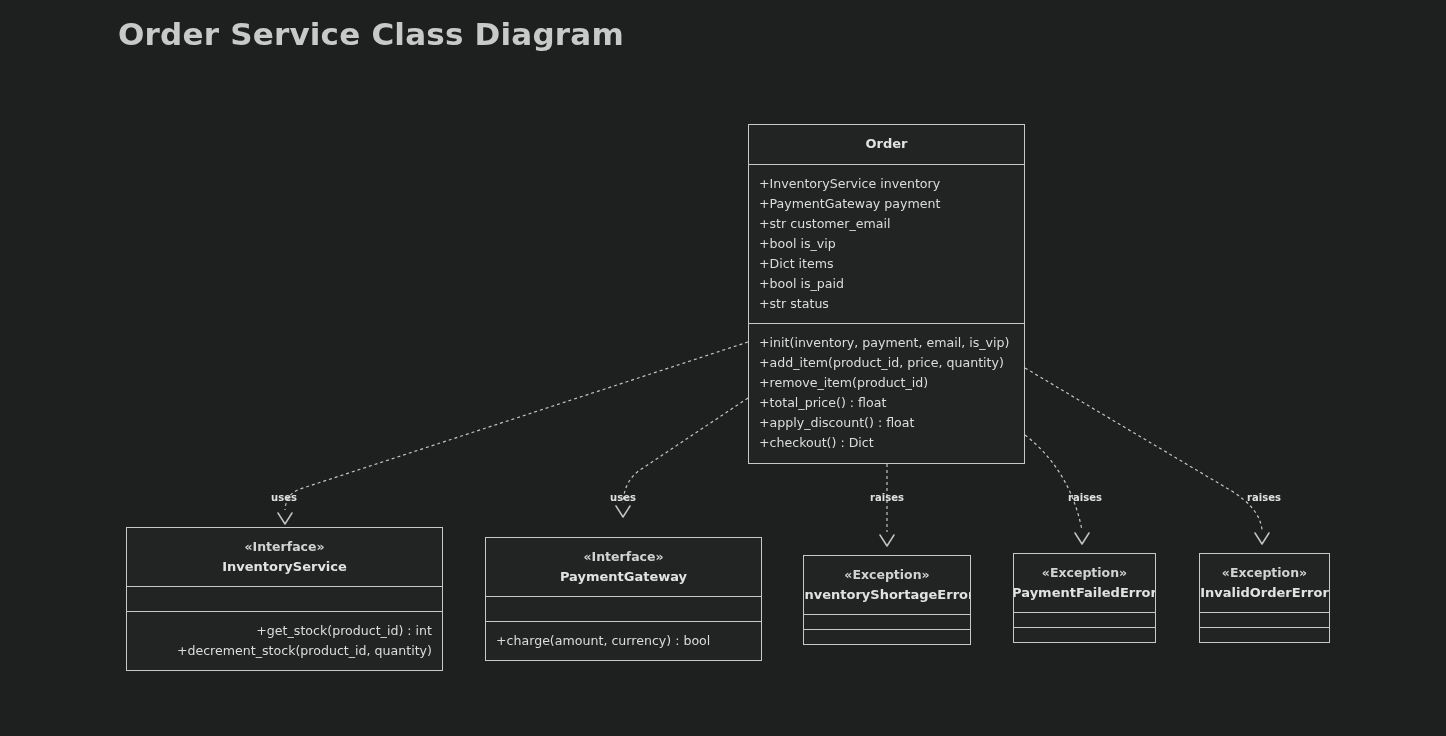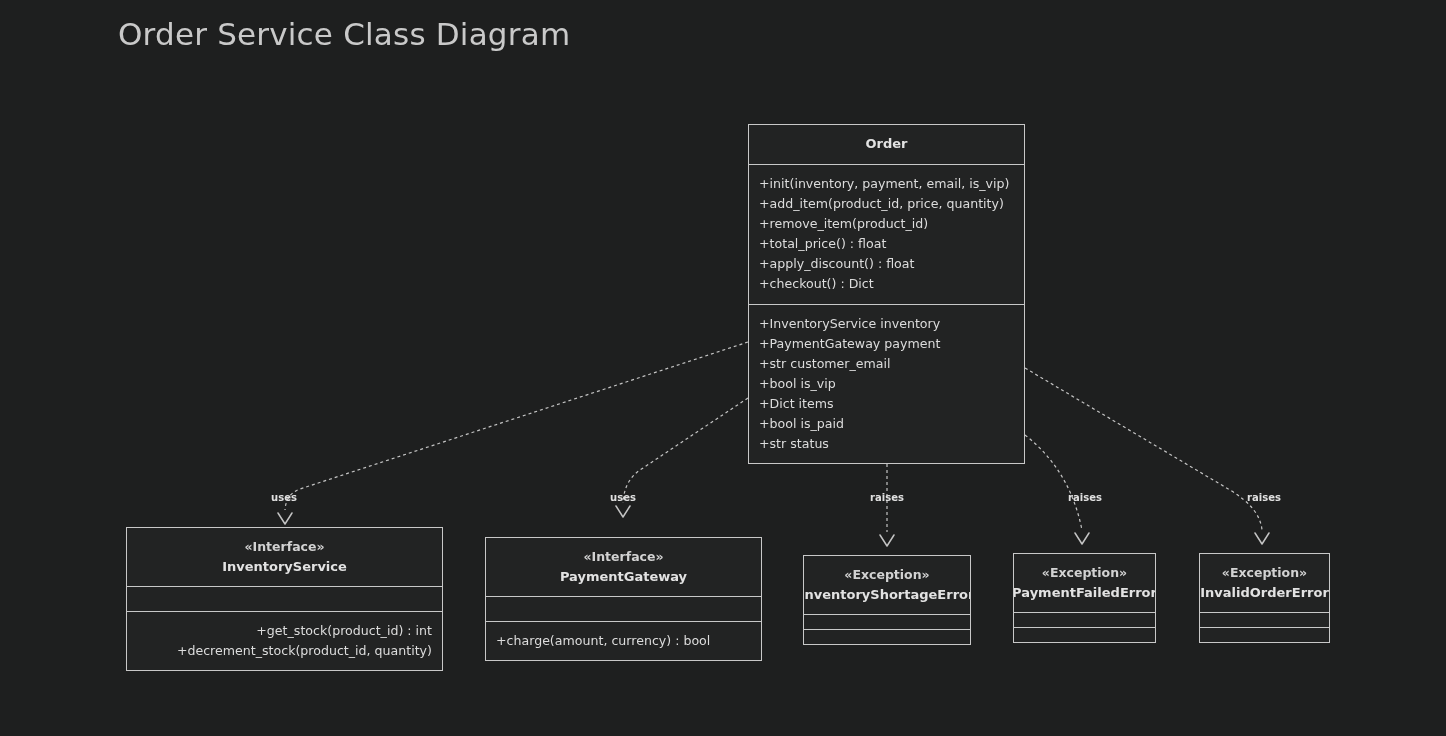--- a/index.html
+++ b/index.html
@@ -23,21 +23,21 @@
     inset: 0;
     width: 1446px;
     height: 736px;
   }
 
   #page-title {
     position: absolute;
     left: 118px;
     top: 16px;
     font-size: 31px;
-    font-weight: normal;
+    font-weight: bold;
     color: #c9c9c9;
     letter-spacing: 0.2px;
     white-space: nowrap;
   }
 
   
   .uml-class {
     position: absolute;
     box-sizing: border-box;
     background: #222323;
@@ -124,37 +124,37 @@
     <polyline points="1255,533 1262,544 1269,533"></polyline>
   </g>
 </svg>
 
 <div id="page-title">Order Service Class Diagram</div>
 
 <div class="uml-class" style="left:748px; top:124px; width:277px; height:340px;">
   <div class="compartment head name-only" style="height:39px;">
     <div class="class-name">Order</div>
   </div>
-  <div class="compartment members" style="flex:1;">
-    <div class="member">+init(inventory, payment, email, is_vip)</div>
-    <div class="member">+add_item(product_id, price, quantity)</div>
-    <div class="member">+remove_item(product_id)</div>
-    <div class="member">+total_price() : float</div>
-    <div class="member">+apply_discount() : float</div>
-    <div class="member">+checkout() : Dict</div>
-  </div>
   <div class="compartment members" style="height:159px;">
     <div class="member">+InventoryService inventory</div>
     <div class="member">+PaymentGateway payment</div>
     <div class="member">+str customer_email</div>
     <div class="member">+bool is_vip</div>
     <div class="member">+Dict items</div>
     <div class="member">+bool is_paid</div>
     <div class="member">+str status</div>
   </div>
+  <div class="compartment members" style="flex:1;">
+    <div class="member">+init(inventory, payment, email, is_vip)</div>
+    <div class="member">+add_item(product_id, price, quantity)</div>
+    <div class="member">+remove_item(product_id)</div>
+    <div class="member">+total_price() : float</div>
+    <div class="member">+apply_discount() : float</div>
+    <div class="member">+checkout() : Dict</div>
+  </div>
 </div>
 
 <div class="uml-class" style="left:126px; top:527px; width:317px; height:144px;">
   <div class="compartment head" style="height:58px;">
     <div class="stereotype">«Interface»</div>
     <div class="class-name">InventoryService</div>
   </div>
   <div class="compartment empty" style="height:25px;"></div>
   <div class="compartment members" style="flex:1;align-items:flex-end;">
     <div class="member">+get_stock(product_id) : int</div>

